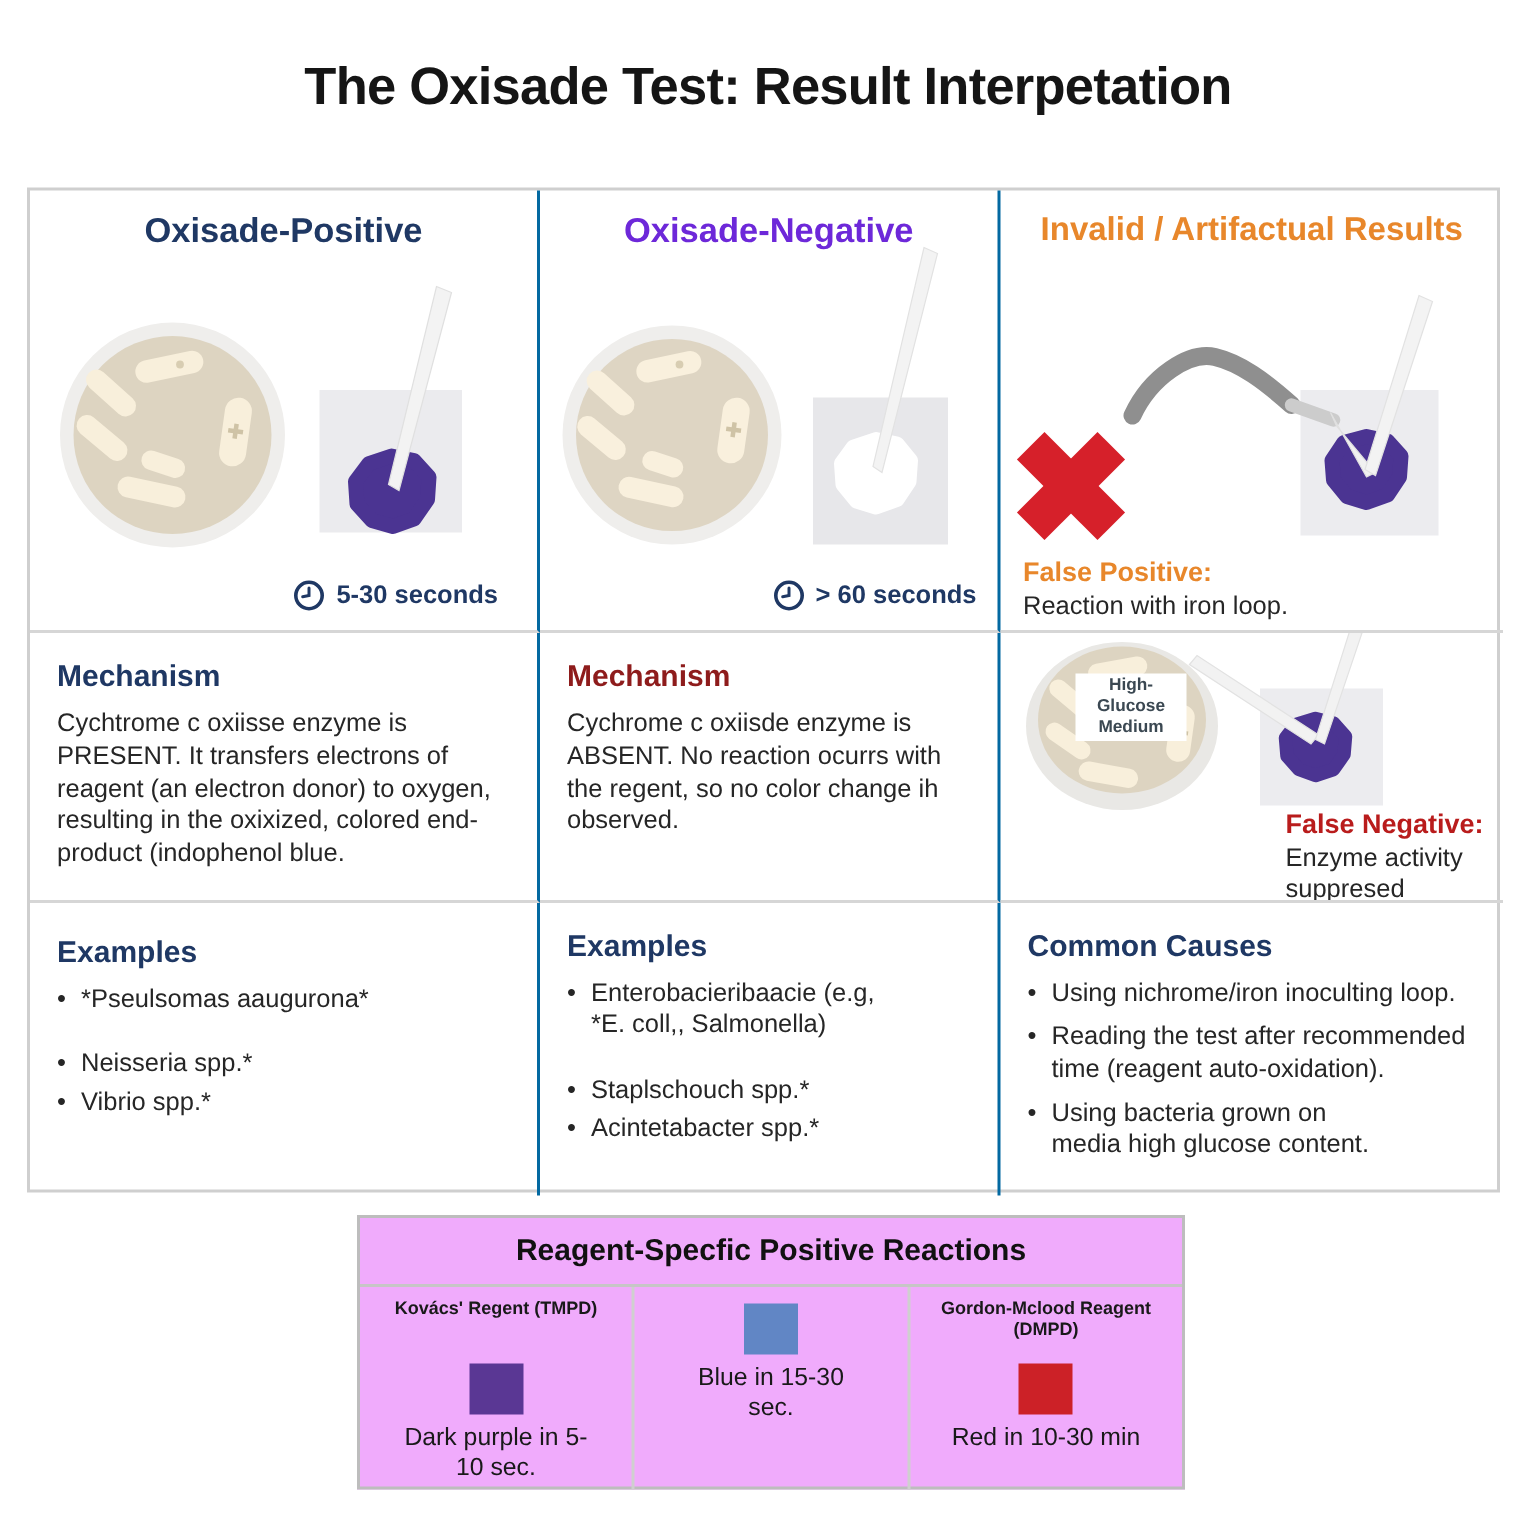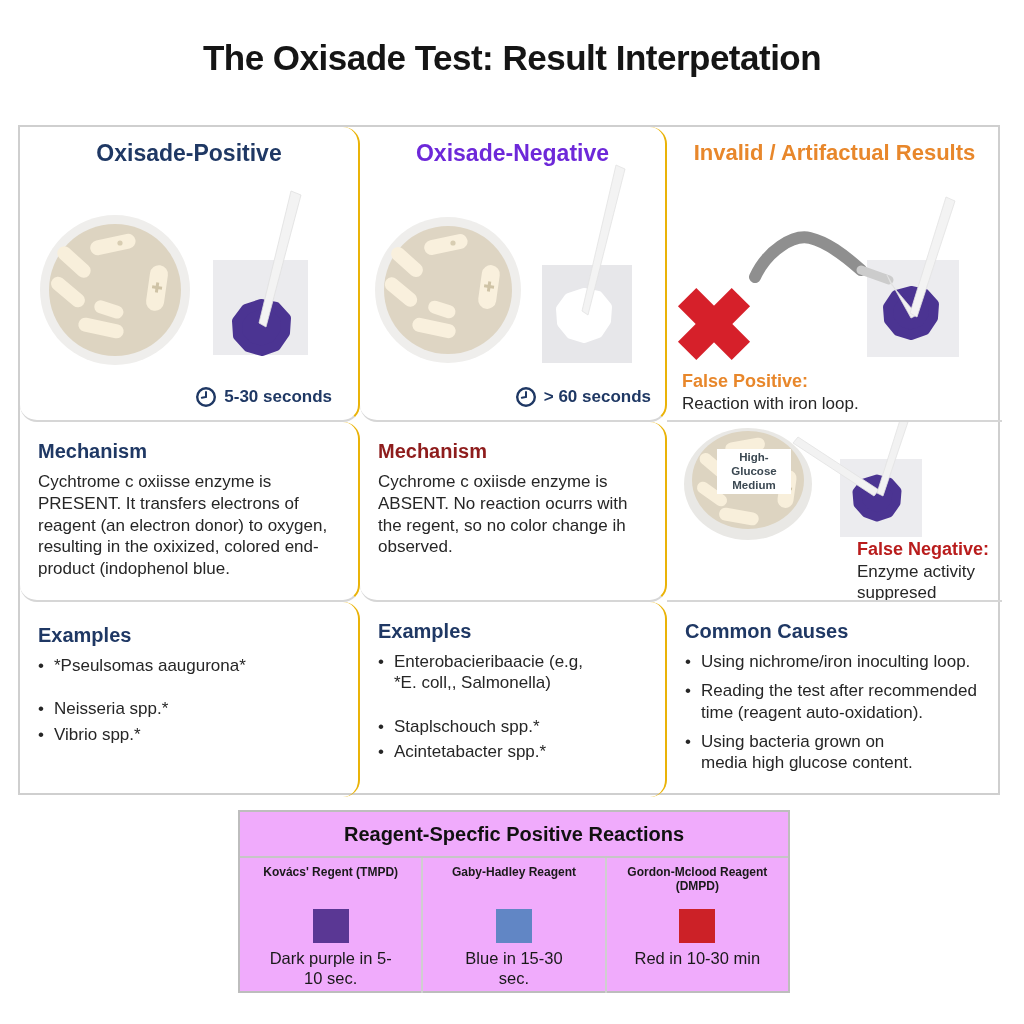--- a/index.html
+++ b/index.html
@@ -3,21 +3,21 @@
 <meta charset="utf-8">
 <style>
   html,body{margin:0;padding:0;background:#ffffff;}
   body{width:1024px;height:1024px;position:relative;font-family:"Liberation Sans",sans-serif;color:#262626;}
   .page-title{position:absolute;left:0;top:38px;width:1024px;text-align:center;font-size:35px;font-weight:bold;color:#151515;letter-spacing:-0.5px;}
   
   .mtable{position:absolute;left:18px;top:125px;width:982px;height:670px;display:grid;
           grid-template-columns:340px 307px 335px;grid-template-rows:295px 180px 195px;
           border:2px solid #cfcfcf;box-sizing:border-box;}
   .cell{position:relative;box-sizing:border-box;overflow:hidden;}
-  .br{border-right:2px solid #eab308;border-radius:17px;}
+  .br{border-right:2px solid #0369a1;}
   .bb{border-bottom:2px solid #d6d6d6;}
   .col-header{margin-top:13px;text-align:center;font-size:23px;font-weight:bold;}
   .hdr-pos{color:#1f3864;}
   .hdr-neg{color:#6d28d9;}
   .hdr-inv{color:#e8872b;font-size:22px;}
   .illus{position:absolute;left:0;top:0;}
   .timing{position:absolute;bottom:12px;display:flex;align-items:center;gap:7px;font-size:17px;font-weight:bold;color:#1f3864;}
   .timing-1{right:26px;}
   .timing-2{right:14px;}
   .sec-head{font-size:20px;font-weight:bold;margin:14px 0 8px 0;}
@@ -237,21 +237,20 @@
 
 <div class="rtable">
   <div class="rtitle">Reagent-Specfic Positive Reactions</div>
   <div class="rcols">
     <div class="rcell br2">
       <div class="rname">Kovács' Regent (TMPD)</div>
       <div class="rswatch" style="background-color: rgb(90, 55, 148);"></div>
       <div class="rresult">Dark purple in 5-10 sec.</div>
     </div>
     <div class="rcell br2">
-      <div class="rname">Gaby-Hadley Reagent</div>
       <div class="rswatch" style="background-color: rgb(97, 134, 197);"></div>
       <div class="rresult">Blue in 15-30 sec.</div>
     </div>
     <div class="rcell">
       <div class="rname">Gordon-Mclood Reagent (DMPD)</div>
       <div class="rswatch" style="background-color: rgb(204, 33, 39);"></div>
       <div class="rresult">Red in 10-30 min</div>
     </div>
   </div>
 </div>

